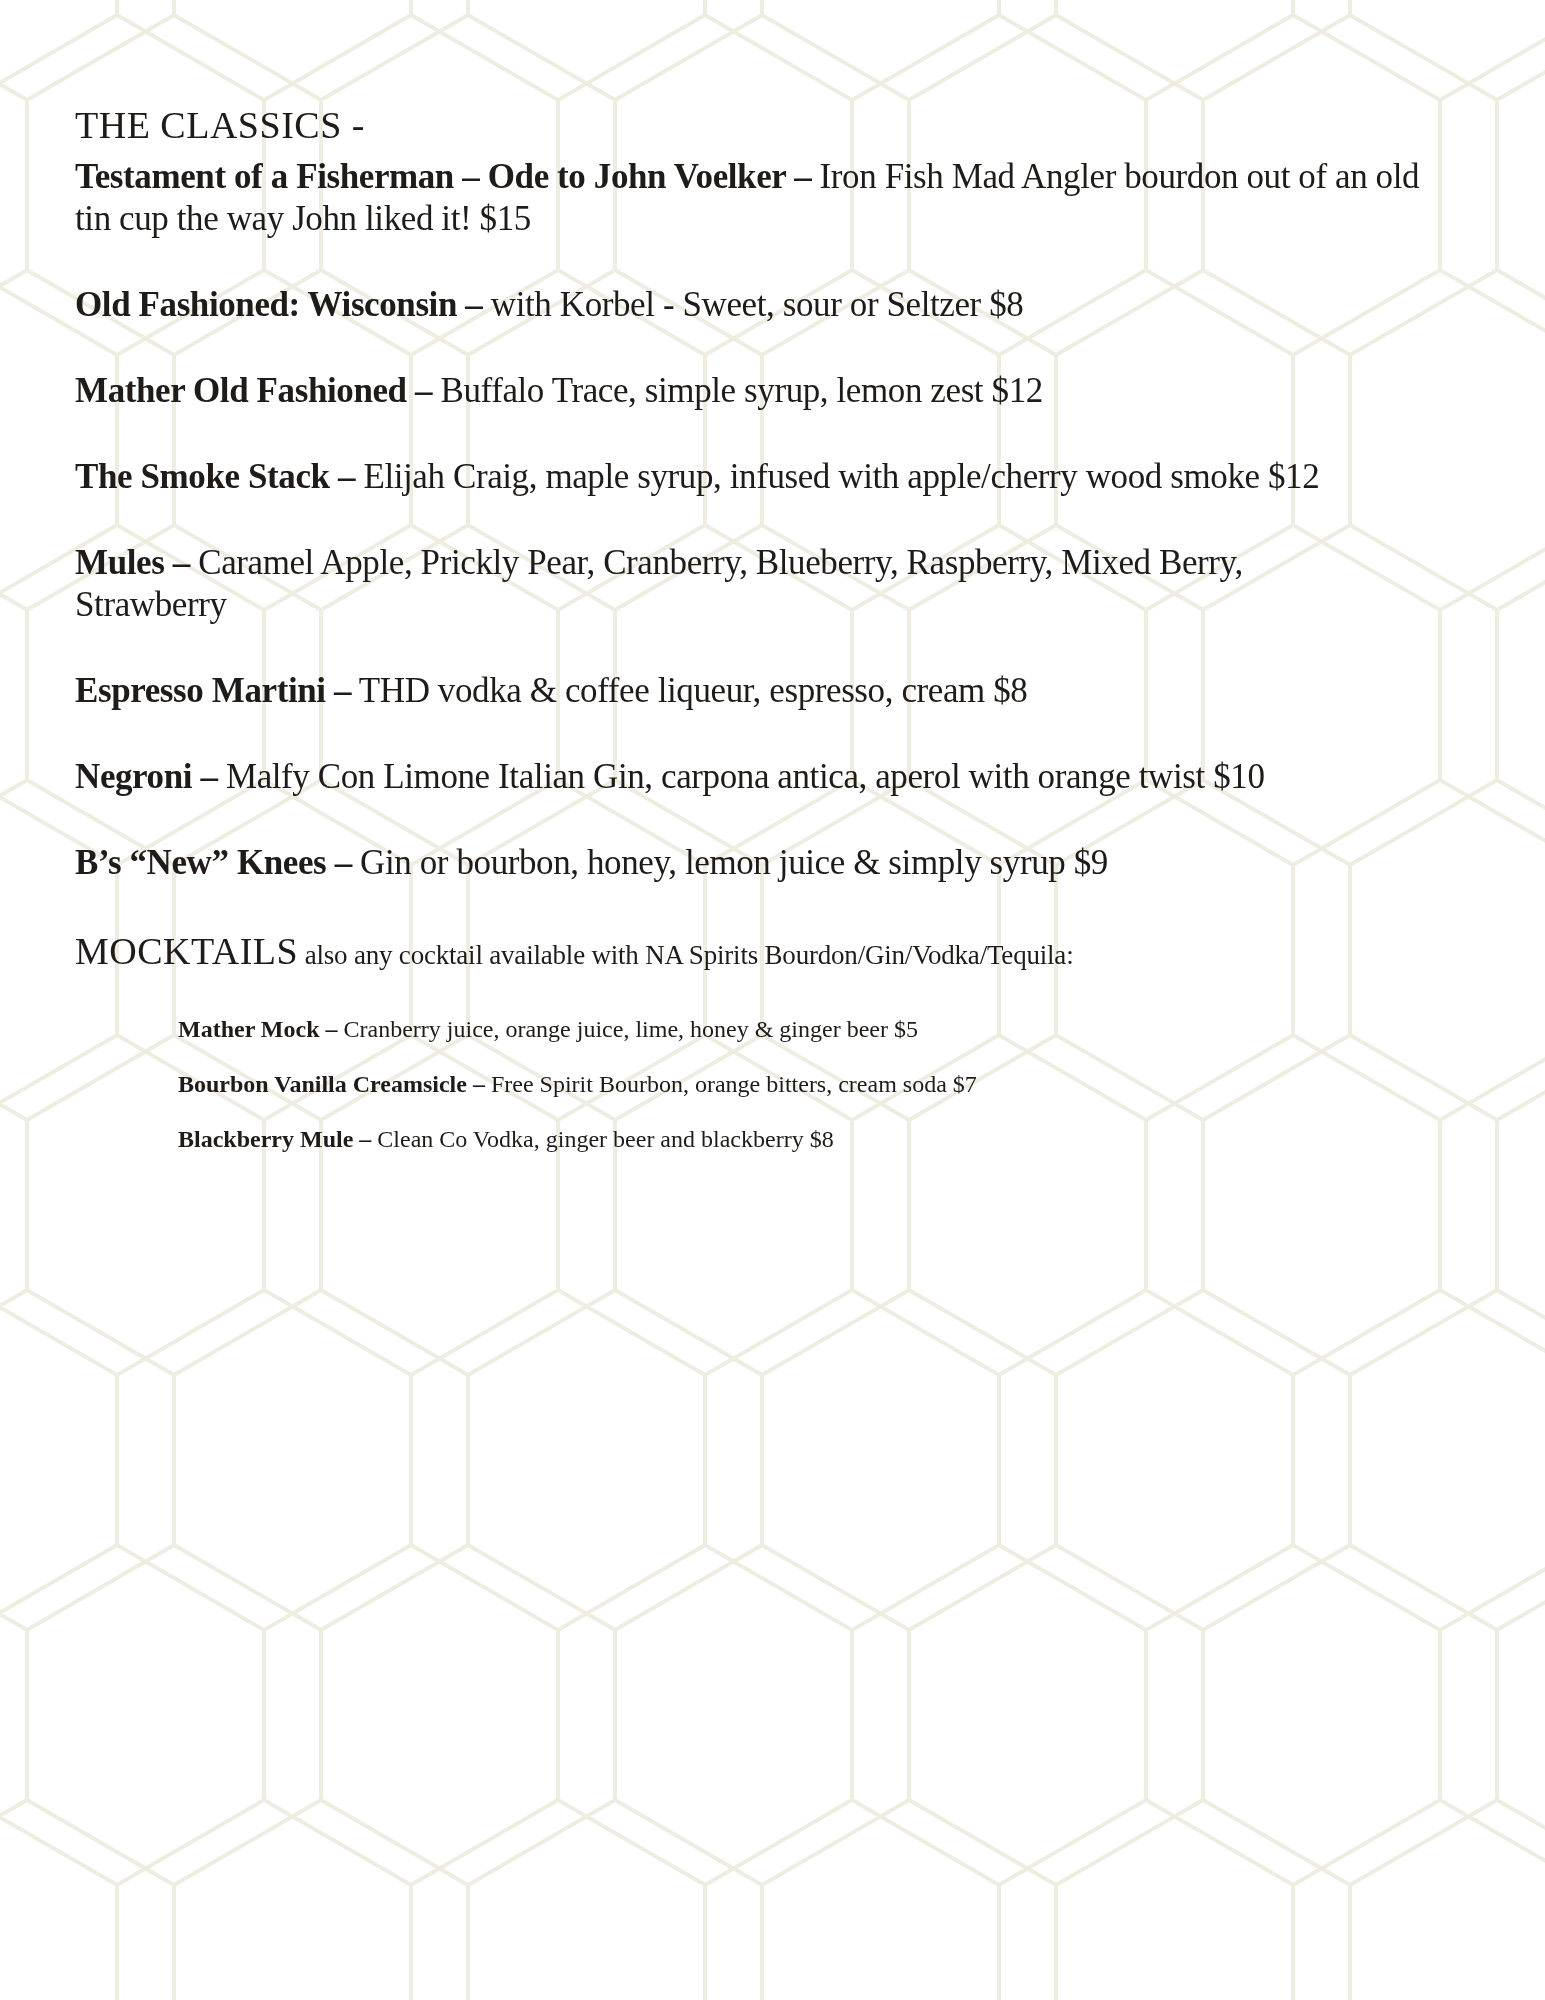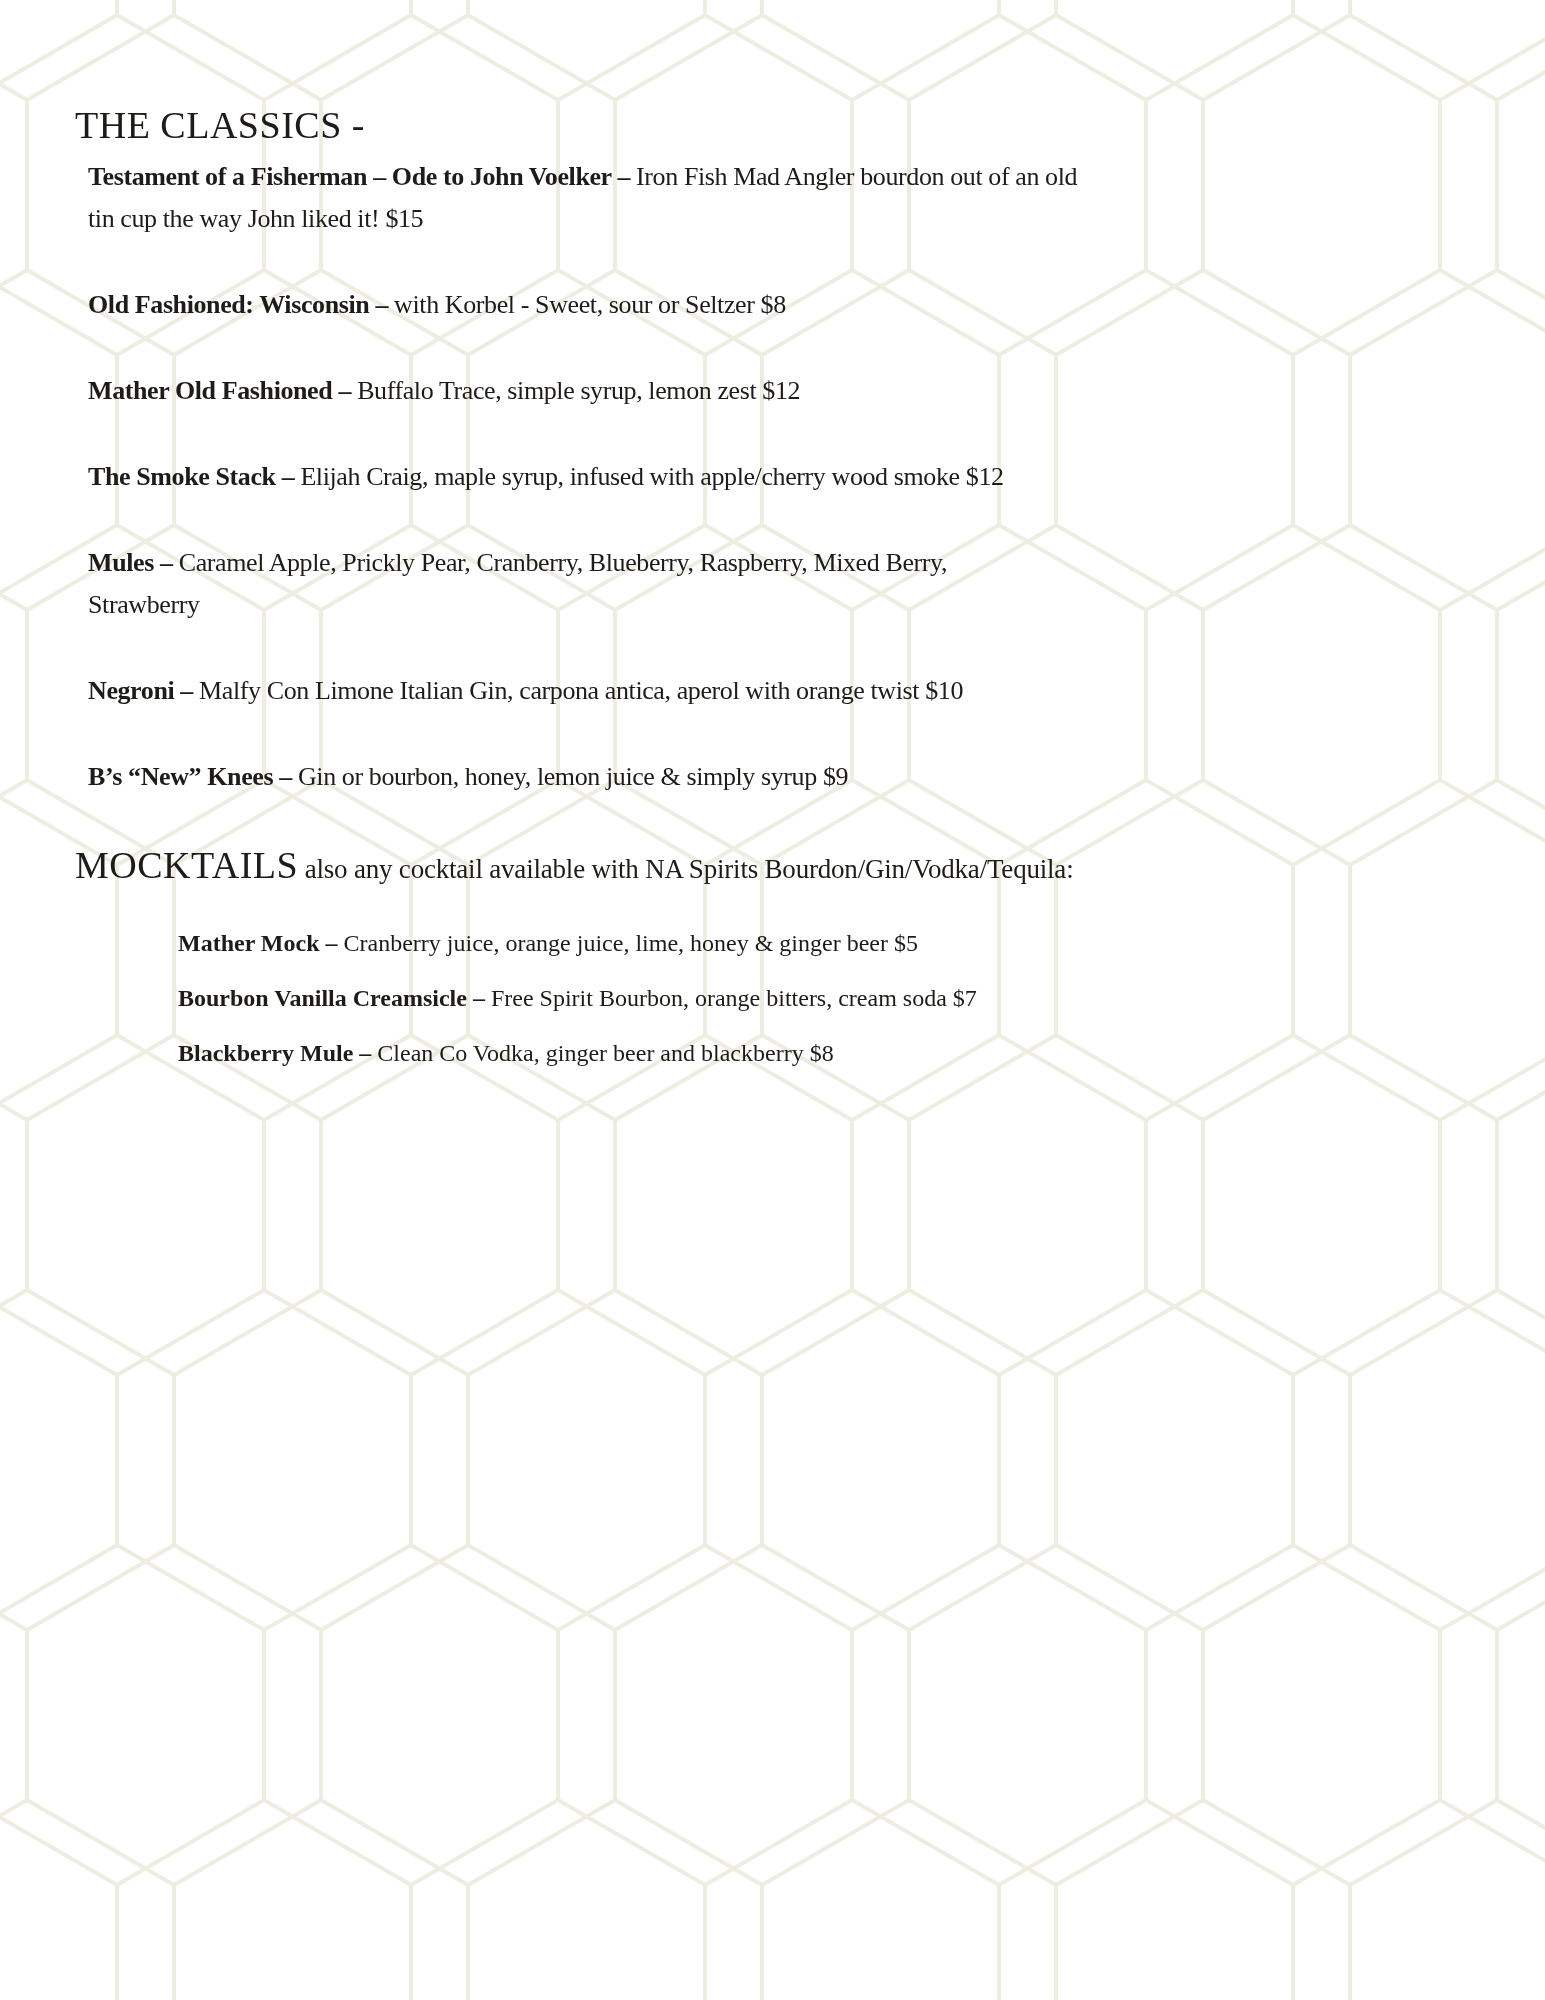--- a/index.html
+++ b/index.html
@@ -21,24 +21,24 @@
     padding: 102px 80px 0 75px;
   }
   .section-title {
     font-size: 38px;
     font-weight: 400;
     letter-spacing: 0.5px;
     margin: 0 0 8px 0;
     line-height: 46px;
   }
   .item {
-    font-size: 26px;
+    font-size: 35px;
     line-height: 42px;
     letter-spacing: -0.4px;
-    margin: 0 0 44px 13px;
+    margin: 0 0 44px 0;
   }
   .item strong { font-weight: 700; }
   .mock-section { margin-top: 20px; }
   .mock-header {
     font-size: 27px;
     line-height: 46px;
     letter-spacing: -0.2px;
     margin: 0 0 30px 0;
   }
   .mock-header .big {
@@ -96,20 +96,23 @@
 
 
   <p class="item">
     <strong>The Smoke Stack –</strong><span> Elijah Craig, maple syrup, infused with apple/cherry wood smoke $12</span>
   </p>
 
   <p class="item">
     <strong>Mules –</strong><span> Caramel Apple, Prickly Pear, Cranberry, Blueberry, Raspberry, Mixed Berry,</span><br><span>Strawberry</span>
   </p>
 
+  <p class="item">
+    <strong>Espresso Martini –</strong><span> THD vodka &amp; coffee liqueur, espresso, cream $8</span>
+  </p>
 
   <p class="item">
     <strong>Negroni –</strong><span> Malfy Con Limone Italian Gin, carpona antica, aperol with orange twist $10</span>
   </p>
 
   <p class="item">
     <strong>B’s “New” Knees –</strong><span> Gin or bourbon, honey, lemon juice &amp; simply syrup $9</span>
   </p>
 
   <section class="mock-section">

